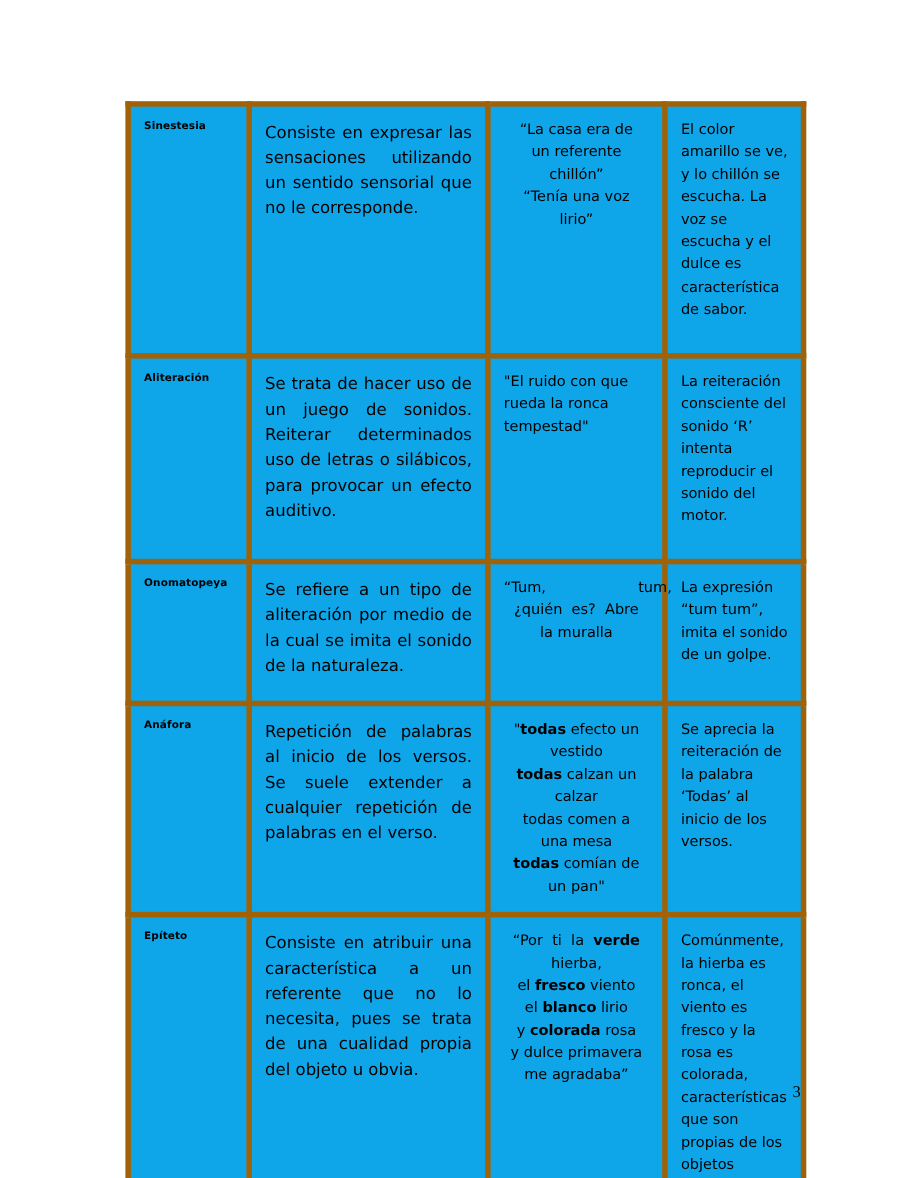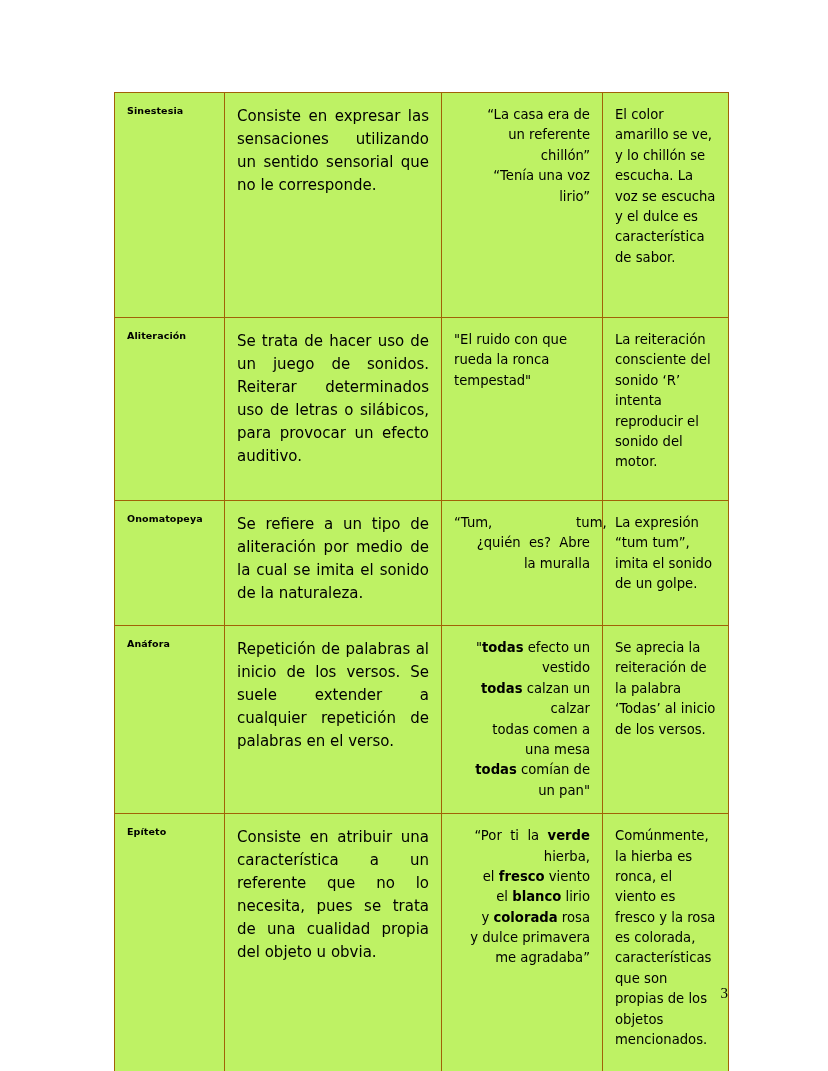--- a/index.html
+++ b/index.html
@@ -27,24 +27,24 @@
   table.figures {
     position: absolute;
     left: 114px;
     top: 92px;
     width: 614px;
     border-collapse: collapse;
     table-layout: fixed;
   }
 
   table.figures td {
-    border: 1px solid #a16207;
+    border: 5px solid #a16207;
     vertical-align: top;
     padding: 12px;
-    background: #bef264;
+    background: #0ea5e9;
   }
 
   
   col.c1 { width: 110px; }
   col.c2 { width: 217px; }
   col.c3 { width: 161px; }
   col.c4 { width: 126px; }
 
   
   tr.r1 td { height: 200px; }
@@ -67,21 +67,21 @@
     text-align: justify;
     text-justify: inter-word;
     padding: 6px 8px 4px 9px;
     hyphens: none;
   }
 
   .example {
     font-size: 13.2px;
     line-height: 1.545;
     padding: 6px 6px 4px 8px;
-    text-align: right;
+    text-align: center;
   }
   .example.justified {
     text-align: justify;
     text-justify: inter-word;
   }
   .example b { font-weight: bold; }
 
   .expl {
     font-size: 13.2px;
     line-height: 1.545;

